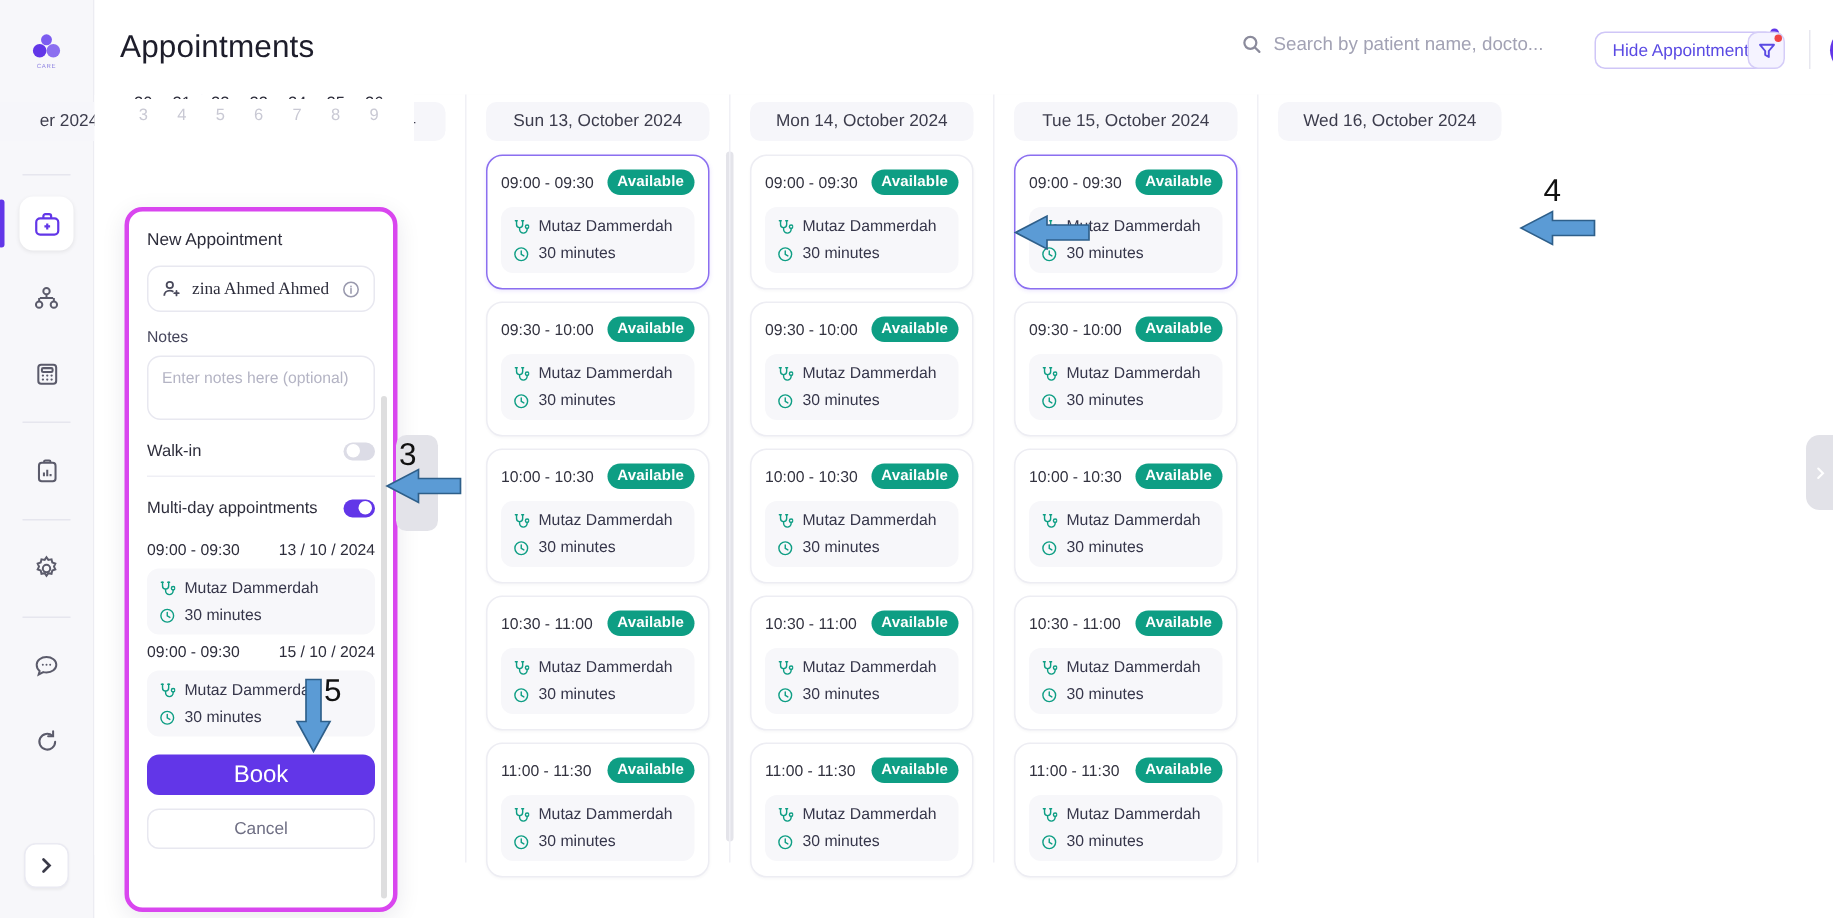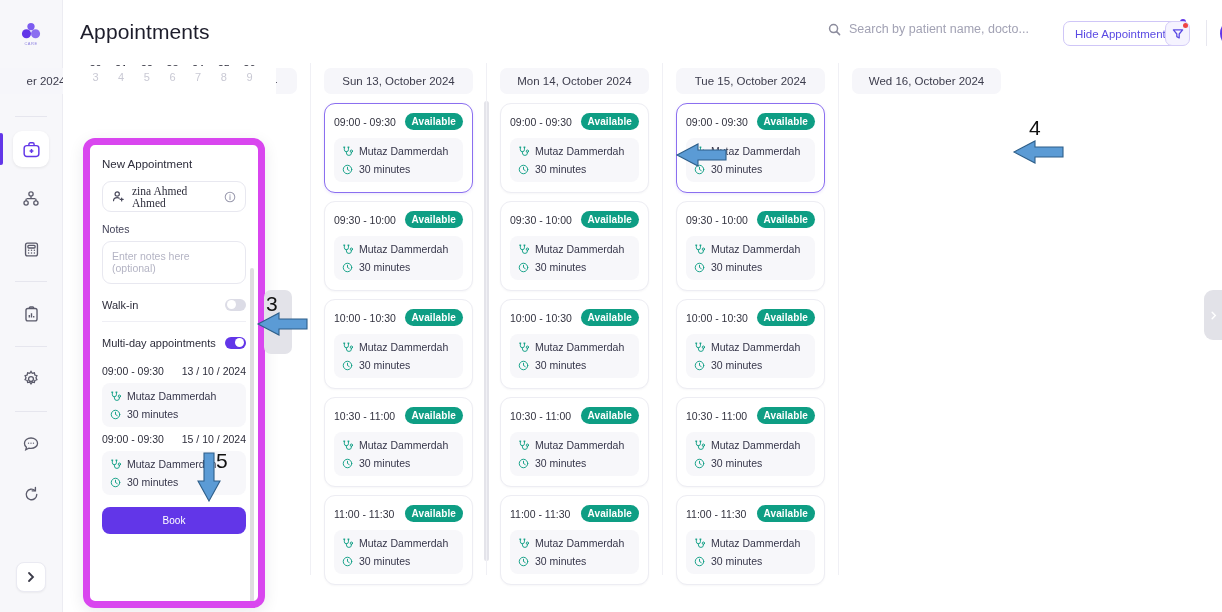--- a/index.html
+++ b/index.html
@@ -114,21 +114,21 @@
     position: absolute; left: 22px; top: -5px; width: 175px;
     font-size: 11px; color: #2e2e3c;
   }
   .cal-row { display: flex; justify-content: space-between; }
   .cal-cell { width: 21px; text-align: center; line-height: 22px; }
   .cal-cell.mut { color: #c9c9d4; }
   .cal-cell.clip { color: #2e2e3c; overflow: hidden; height: 8px; line-height: 22px; }
 
   .newappt {
     position: absolute; left: 20px; top: 75px; width: 182px; height: 470px;
-    background: #fff; border: 7px solid #d946ef; border-radius: 12px;
+    background: #fff; border: 3px solid #d946ef; border-radius: 12px;
     box-shadow: 0 4px 16px rgba(25,25,60,.09); padding: 13px 12px 0 12px; overflow: hidden;
   }
   .np-title { font-size: 11.5px; color: #2d2d3b; }
   .np-field {
     margin-top: 11px; height: 31px; border: 1px solid #e8e8f0; border-radius: 9px;
     display: flex; align-items: center; gap: 7px; padding: 0 9px;
     font-size: 11.5px; color: #2d2d3b;
   }
   .np-field .pt { flex: 1; font-family: Liberation Serif, serif; }
   .np-label { margin-top: 11px; font-size: 10.5px; color: #44445a; }
@@ -145,21 +145,21 @@
   .tgl { width: 21px; height: 12px; border-radius: 7px; background: #dcdce6; position: relative; }
   .tgl .knob { position: absolute; width: 9px; height: 9px; border-radius: 50%; background: #fff; top: 1.5px; left: 2px; }
   .tgl.on { background: #6236e8; }
   .tgl.on .knob { left: 10px; }
 
   .md-head { display: flex; justify-content: space-between; font-size: 10.5px; color: #2d2d3b; margin-top: 6px; }
   .md-card { margin-top: 6px; background: #f7f7fa; border-radius: 8px; padding: 7px 8px; }
 
   .book-btn {
     margin-top: 12px; height: 27px; border-radius: 8px; background: #6236e8; color: #fff;
-    display: flex; align-items: center; justify-content: center; font-size: 10px; cursor: pointer;
+    display: flex; align-items: center; justify-content: center; font-size: 16px; cursor: pointer;
   }
   .cancel-btn {
     margin-top: 9px; height: 27px; border-radius: 8px; background: #fff;
     border: 1px solid #e8e8f0; color: #6f6f84;
     display: flex; align-items: center; justify-content: center; font-size: 11.5px; cursor: pointer;
   }
   .panel-scroll {
     position: absolute; right: 4px; top: 123px; width: 4px; height: 335px;
     border-radius: 3px; background: #dededf;
   }
@@ -873,20 +873,21 @@
                   <circle cx="7" cy="7" r="5.4"></circle>
                   <path d="M7 4.1V7l2.2 1.4"></path>
                 </svg>
               </span>
               <span>30 minutes</span>
             </div>
           </div>
         </div>
 
       <div class="book-btn">Book</div>
+      <div class="cancel-btn">Cancel</div>
 
       <div class="panel-scroll"></div>
     </div>
   </div>
 
   <div class="edge-tab">
     <svg width="9" height="9" viewBox="0 0 10 10" fill="none" stroke="currentColor" stroke-width="1.6" stroke-linecap="round">
       <path d="M3.5 1.5L7 5l-3.5 3.5"></path>
     </svg>
   </div>

